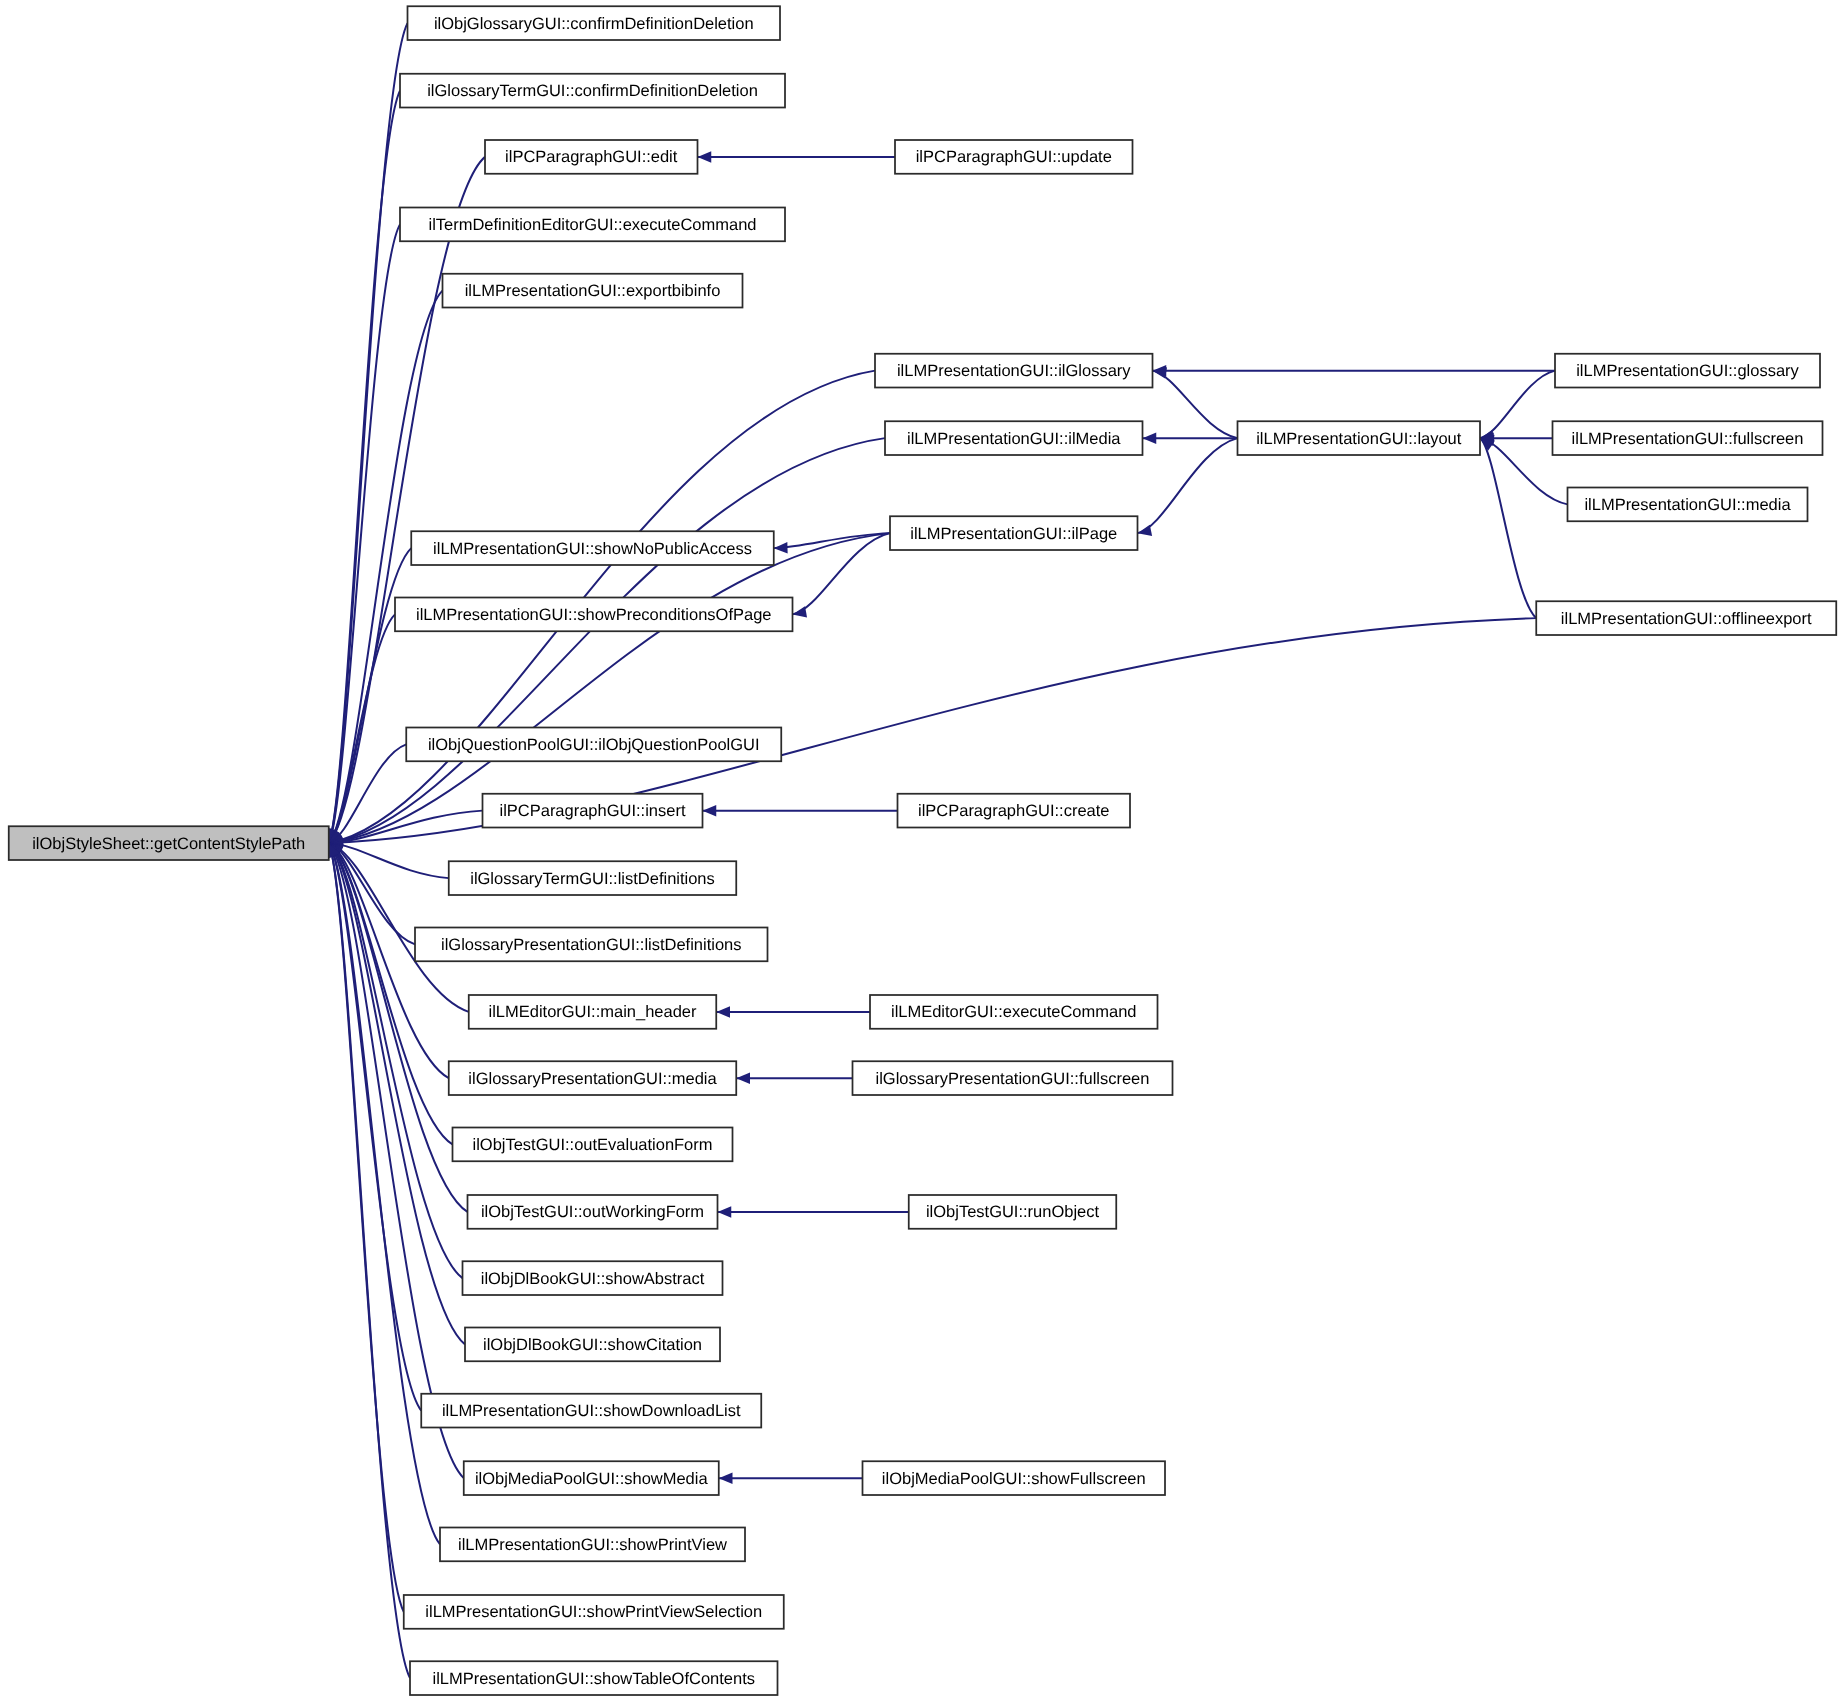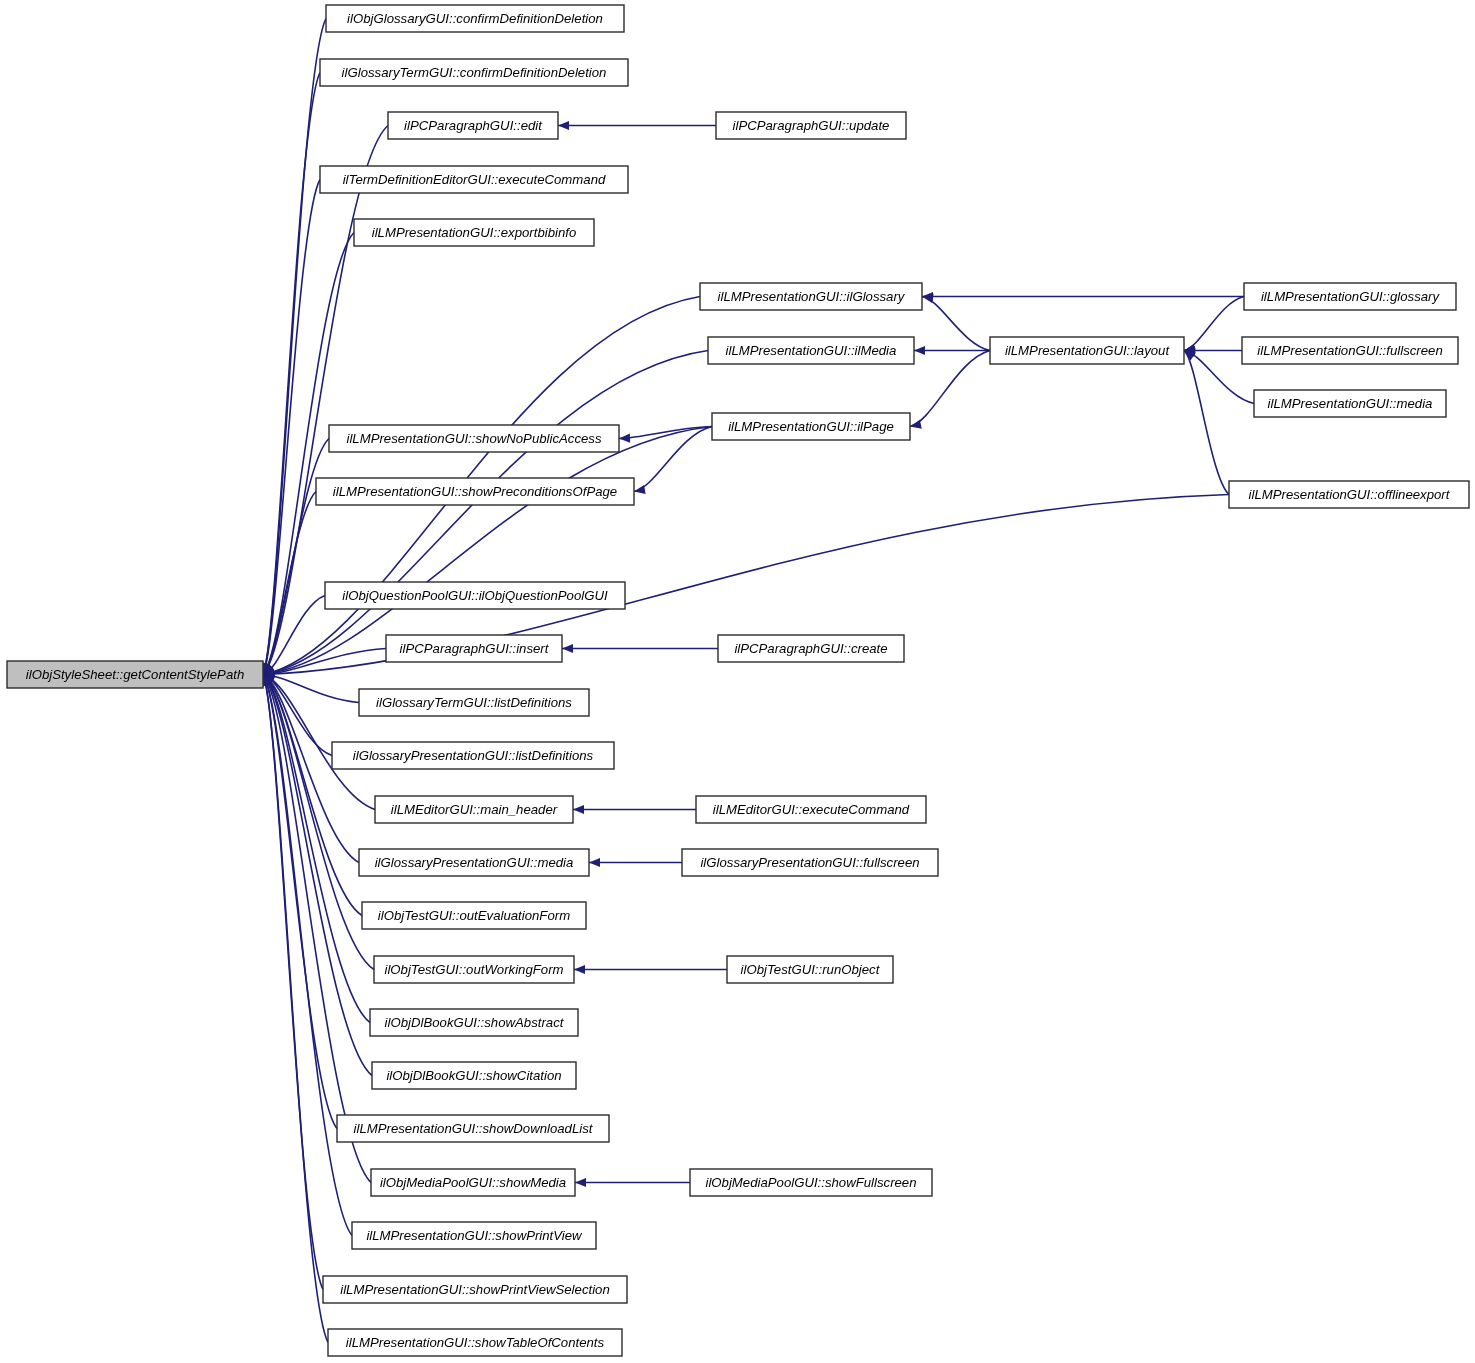--- a/index.html
+++ b/index.html
@@ -10,21 +10,20 @@
   body {
     width: 1475px;
     height: 1363px;
     font-family: "Liberation Sans", sans-serif;
     overflow: hidden;
   }
   #graph-root {
     position: relative;
     width: 1475px;
     height: 1363px;
-    font-style: italic;
   }
   svg#callgraph {
     position: absolute;
     left: 0;
     top: 0;
     width: 1475px;
     height: 1363px;
     display: block;
   }
   .edge-line {

